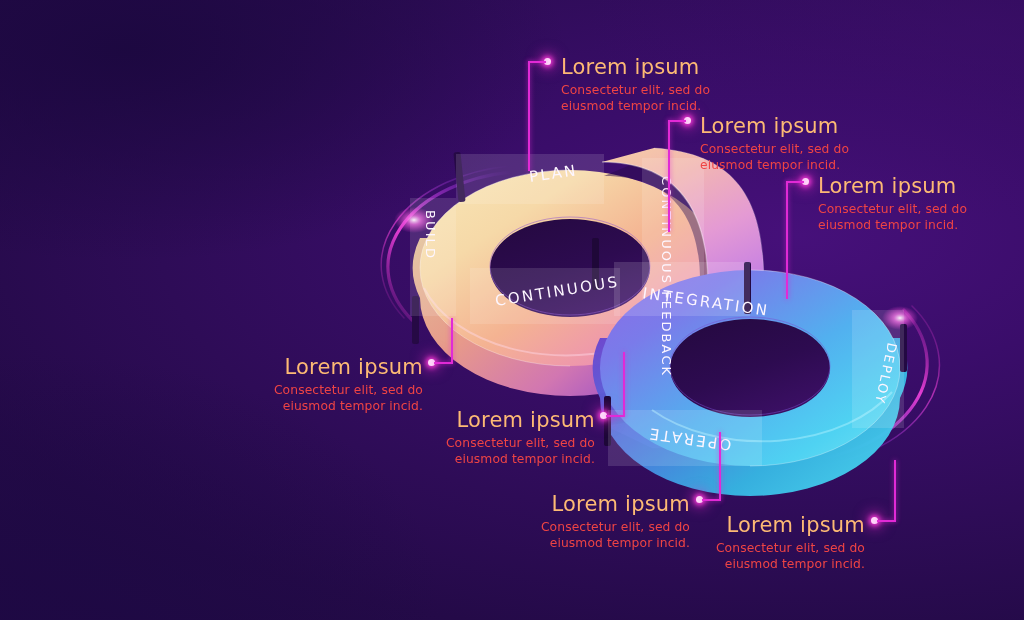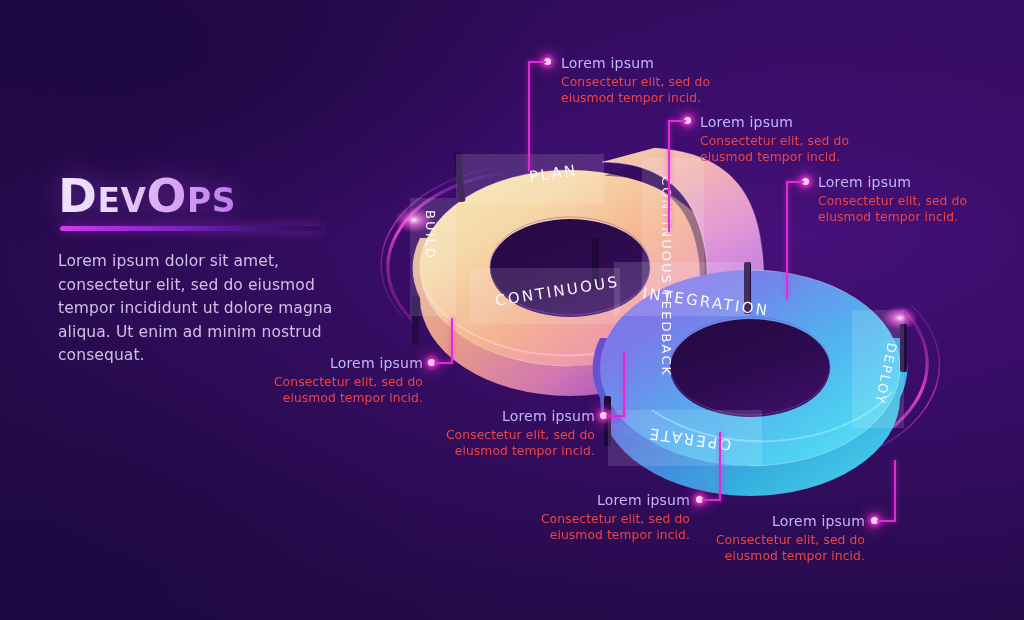--- a/index.html
+++ b/index.html
@@ -52,21 +52,21 @@
   .loop-label{
     fill:#fdf6ff;font-family:"DejaVu Sans","Liberation Sans",sans-serif;
     font-size:15px;letter-spacing:2.4px;font-weight:400;
     paint-order:stroke;
   }
   .loop-label.sm{font-size:13px;letter-spacing:2.1px;}
 
   
   .callout{position:absolute;}
   .callout .c-title{
-    font-size:14px;color:#c4b5fd;line-height:1.18;letter-spacing:.2px;
+    font-size:21px;color:#fdba74;line-height:1.18;letter-spacing:.2px;
     margin-bottom:2px;white-space:nowrap;
   }
   .callout .c-body{
     font-size:12.3px;line-height:1.33;color:#ef4444;letter-spacing:.1px;white-space:nowrap;
   }
   .callout.right-side{text-align:left;}
   .callout.left-side{text-align:right;}
   .dot{
     position:absolute;width:7px;height:7px;border-radius:50%;
     background:#ffd9fb;
@@ -77,25 +77,20 @@
   .conn.v{width:1.6px;}
 </style>
 </head>
 <body>
 
 <div id="stage">
 
   <div class="bg-base"></div>
   <div class="bg-tint"></div>
 
-  <div class="brand">
-    <div class="brand-title">DevOps</div>
-    <div class="brand-rule"></div>
-    <div class="brand-body">Lorem ipsum dolor sit amet, consectetur elit, sed do eiusmod tempor incididunt ut dolore magna aliqua. Ut enim ad minim nostrud consequat.</div>
-  </div>
 
   <div id="loop">
     <svg viewBox="0 0 600 390" xmlns="http://www.w3.org/2000/svg">
       <defs>
 
         <linearGradient id="gWarmTop" x1="0" y1="0" x2="1" y2="1">
           <stop offset="0%" stop-color="#f8e6b6"></stop>
           <stop offset="28%" stop-color="#f6d9a8"></stop>
           <stop offset="55%" stop-color="#f4b392"></stop>
           <stop offset="78%" stop-color="#ee95ae"></stop>

